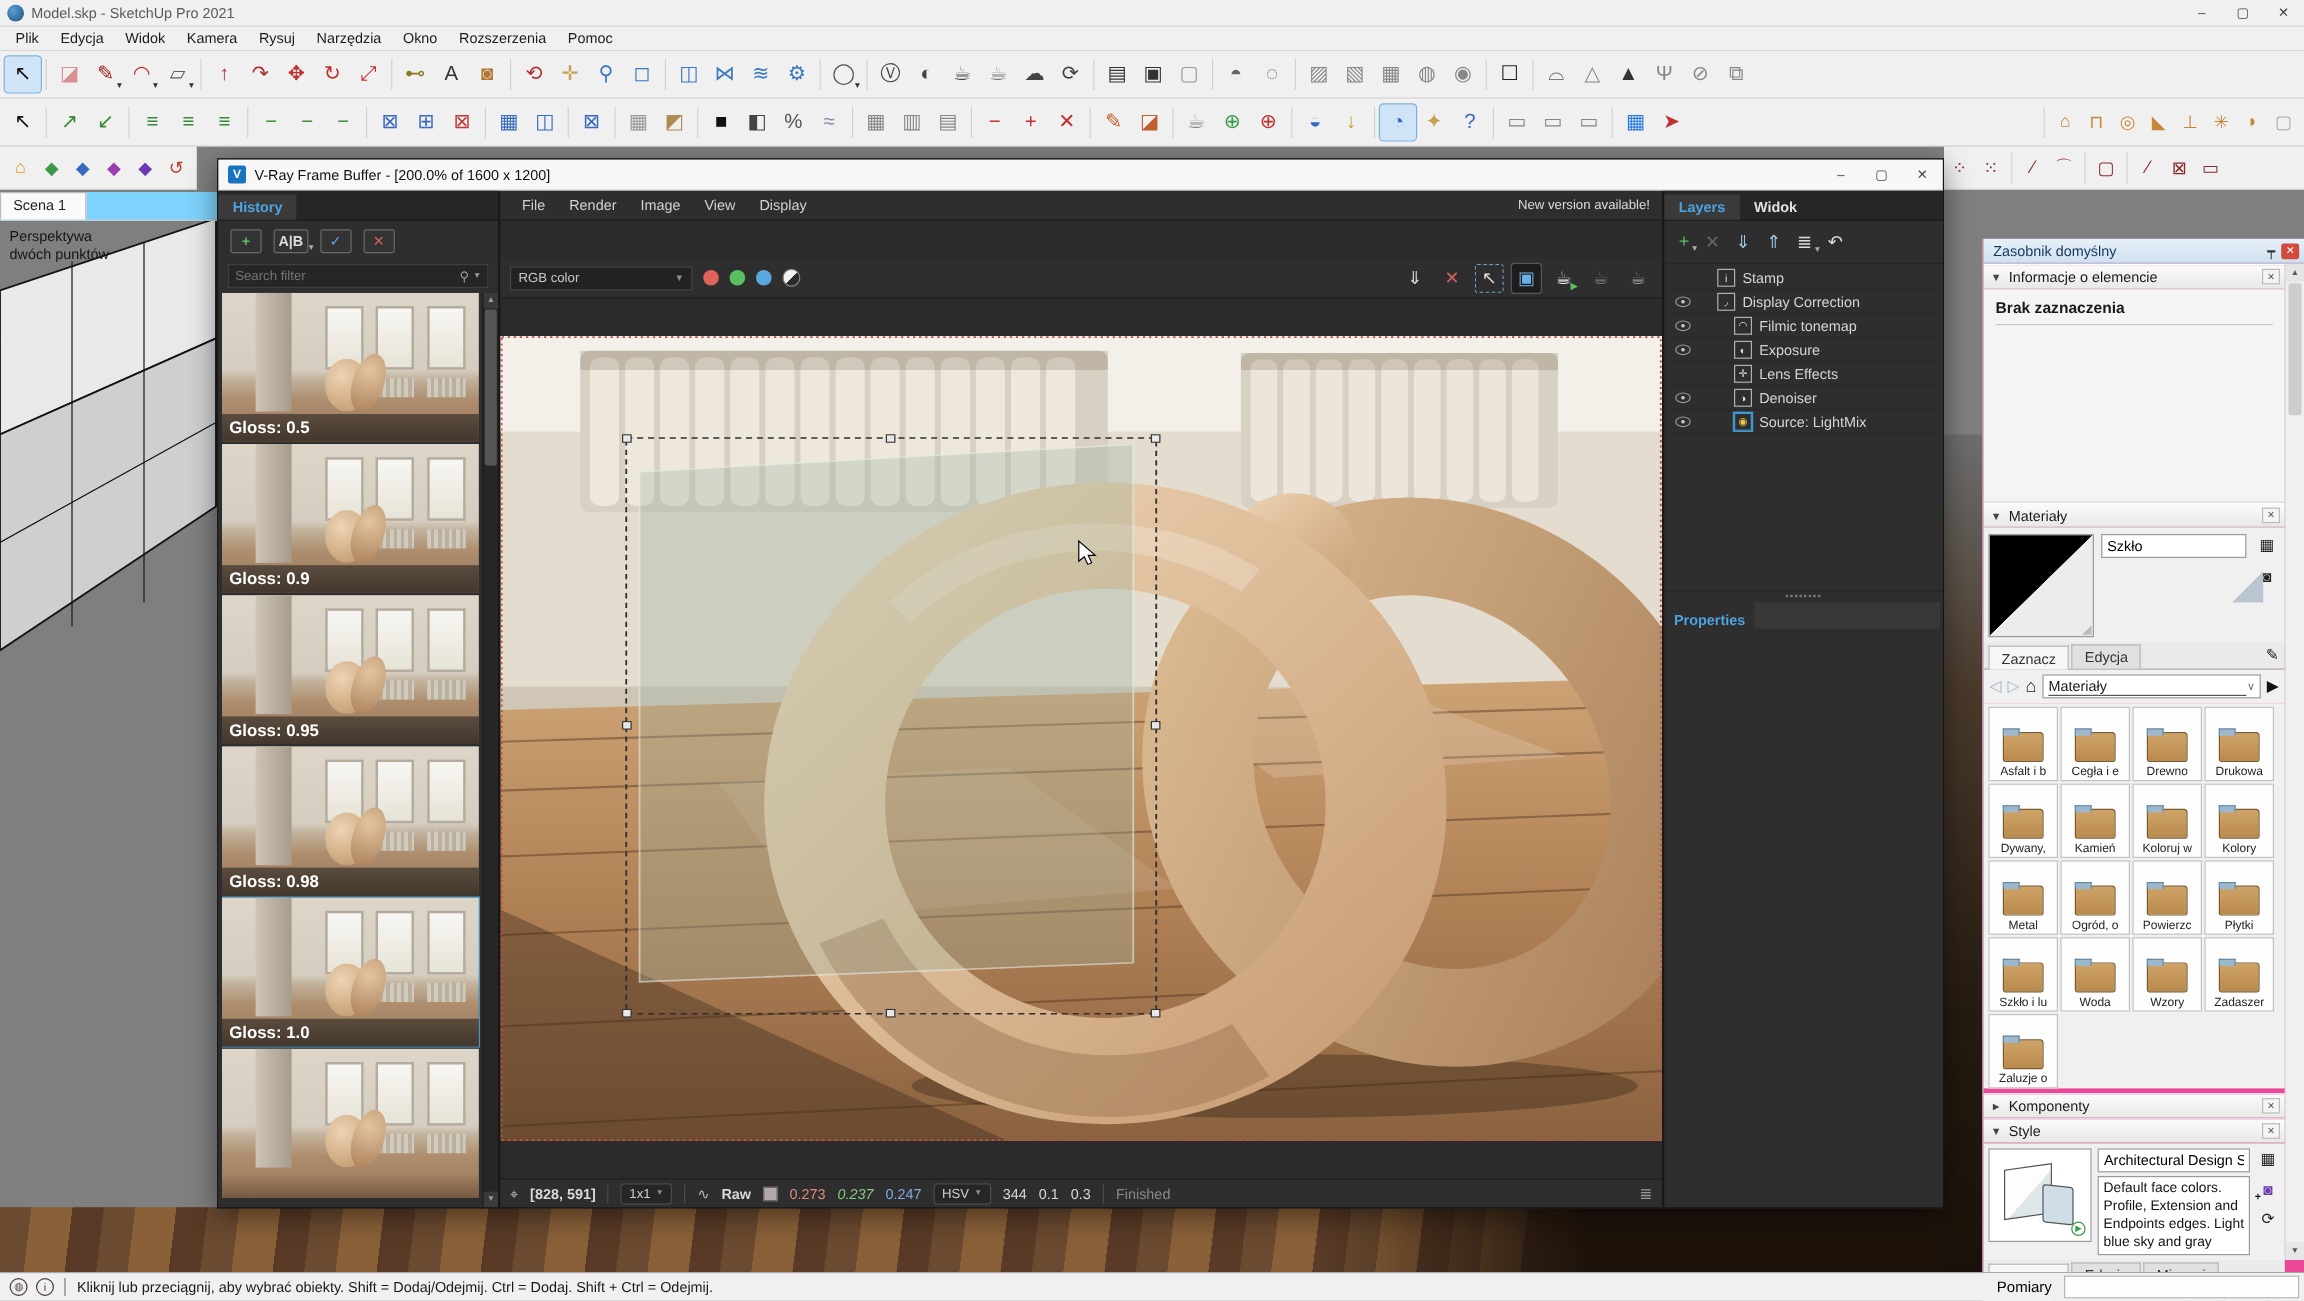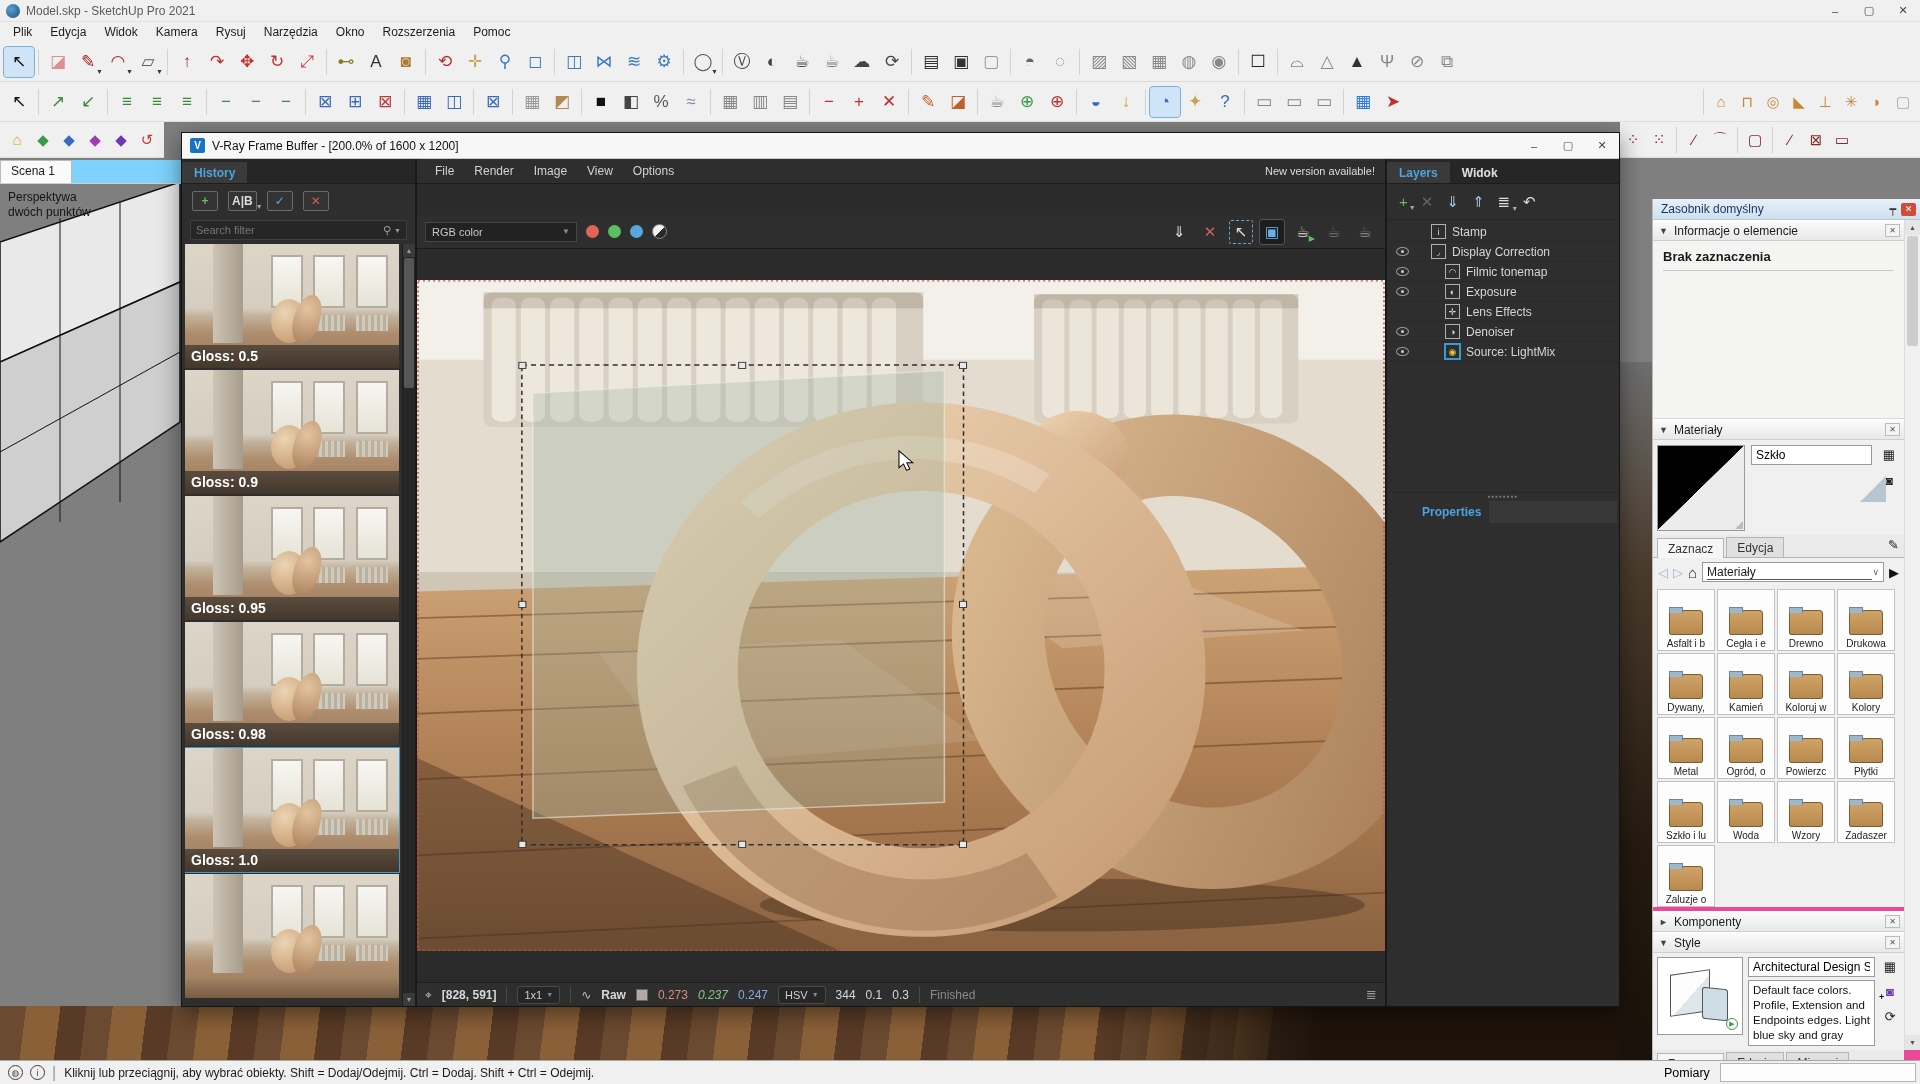--- a/index.html
+++ b/index.html
@@ -103,21 +103,21 @@
   .lbtn { font-size:15px; position:relative; }
   .lbtn .dd { position:absolute; right:-8px; bottom:-1px; font-size:7px; color:#aaa; }
   #layer-tree { padding-top:2px; }
   .lrow { height:20px; display:flex; align-items:center; font-size:12px; color:#d5d5d5; border-bottom:1px solid #2a2a2a; }
   .lrow .eyec { width:30px; display:flex; justify-content:center; }
   .eye { width:13px; height:9px; border:1px solid #9a9a9a; border-radius:50%; position:relative; }
   .eye::after { content:""; position:absolute; left:4px; top:2px; width:3px; height:3px; background:#cfcfcf; border-radius:50%; }
   .licon { width:15px; height:15px; border:1px solid #b0b0b0; display:flex; align-items:center; justify-content:center; font-size:9px; color:#ddd; margin-right:6px; flex:0 0 auto;}
   .lrow.sel .licon { border-color:#3d9ad1; box-shadow:0 0 0 1px #3d9ad1; }
   #layers-splitter { margin-top:130px; height:8px; display:flex; align-items:center; justify-content:center; color:#777; font-size:8px; letter-spacing:1px; border-top:1px solid #262626;}
-  #props-bar { height:24px; display:flex; align-items:center;margin-left:27px; }
+  #props-bar { height:24px; display:flex; align-items:flex-end; }
   #props-bar .lbl { font-size:12px; font-weight:bold; color:#4da3e0; padding:0 8px; }
   #props-bar .well { flex:1; height:22px; background:#383838; margin-right:2px; }
 
   
   #tray { position:absolute; left:1652px; top:199px; width:268px; height:875px; background:#ec4899; z-index:26; border-left:1px solid #b8b8b8; font-size:12px; color:#1a1a1a; }
   #tray-header { height:21px; background:linear-gradient(180deg,#e7f0f9,#cfe0f0); display:flex; align-items:center; padding:0 4px 0 8px; border-bottom:1px solid #b8c8d8; }
   #tray-title { font-size:12px; color:#17365c; }
   #tray-pin { margin-left:auto; font-size:11px; color:#333; }
   #tray-close { width:15px; height:13px; background:#d24a3a; color:#fff; font-size:9px; display:flex; align-items:center; justify-content:center; border-radius:2px; margin-left:5px; }
   #tray-content { position:absolute; left:0; top:21px; right:16px; bottom:0; }
@@ -491,21 +491,21 @@
       </div>
     </div>
     <div class="vcol-sep"></div>
 
     <div id="vfb-main">
       <div id="vfb-menus">
         <span class="vmenu">File</span>
           <span class="vmenu">Render</span>
           <span class="vmenu">Image</span>
           <span class="vmenu">View</span>
-          <span class="vmenu">Options</span>
+          <span class="vmenu">Display</span>
           <span id="vfb-notice">New version available!</span>
       </div>
       <div id="vfb-tools">
         <div id="channel-select">
           <span>RGB color</span>
             <span class="car">▼</span>
         </div>
         <span class="chdot" style="background:#e0645a"></span>
         <span class="chdot" style="background:#58c060"></span>
         <span class="chdot" style="background:#58a8e0"></span>

